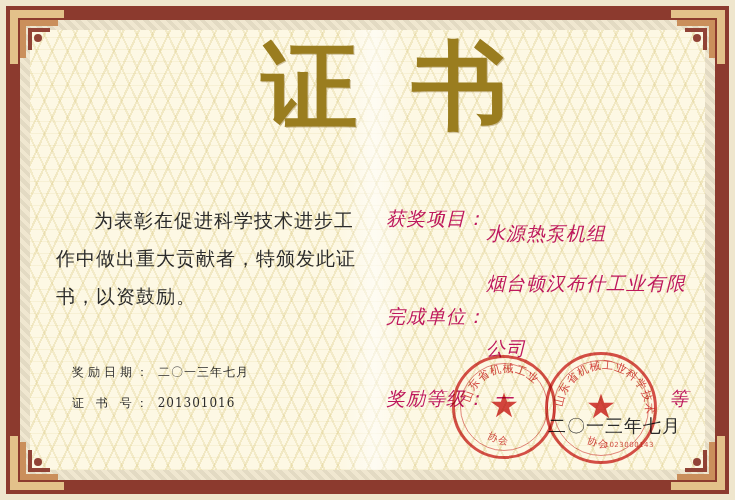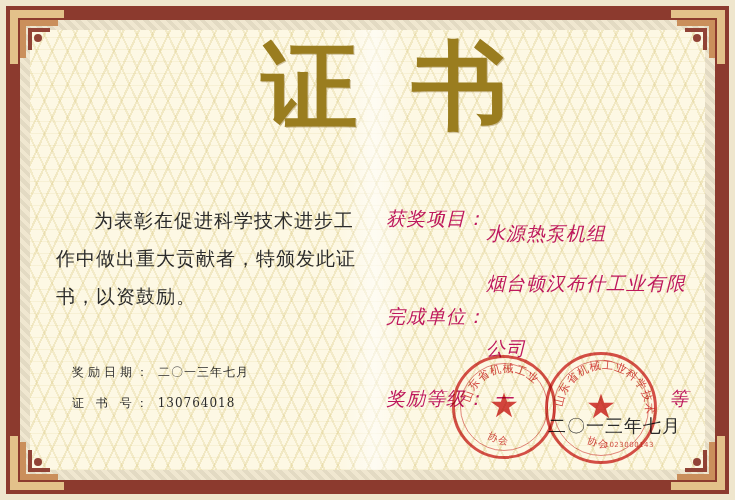--- a/index.html
+++ b/index.html
@@ -330,21 +330,21 @@
         <span class="grade-suffix">等</span>
       </div>
 
     </div>
 
     <div class="info-block">
       <div class="info-line">
         <span class="lbl">奖励日期：</span><span class="val">二〇一三年七月</span>
       </div>
       <div class="info-line">
-        <span class="lbl">证 书 号：</span><span class="val">130764018</span>
+        <span class="lbl">证 书 号：</span><span class="val">201301016</span>
       </div>
     </div>
 
     <div class="seal-date">二〇一三年七月</div>
 
   </div>
 
   <div class="seal" id="seal-left">
     <div class="ring"></div>
     <div class="arc-text">

